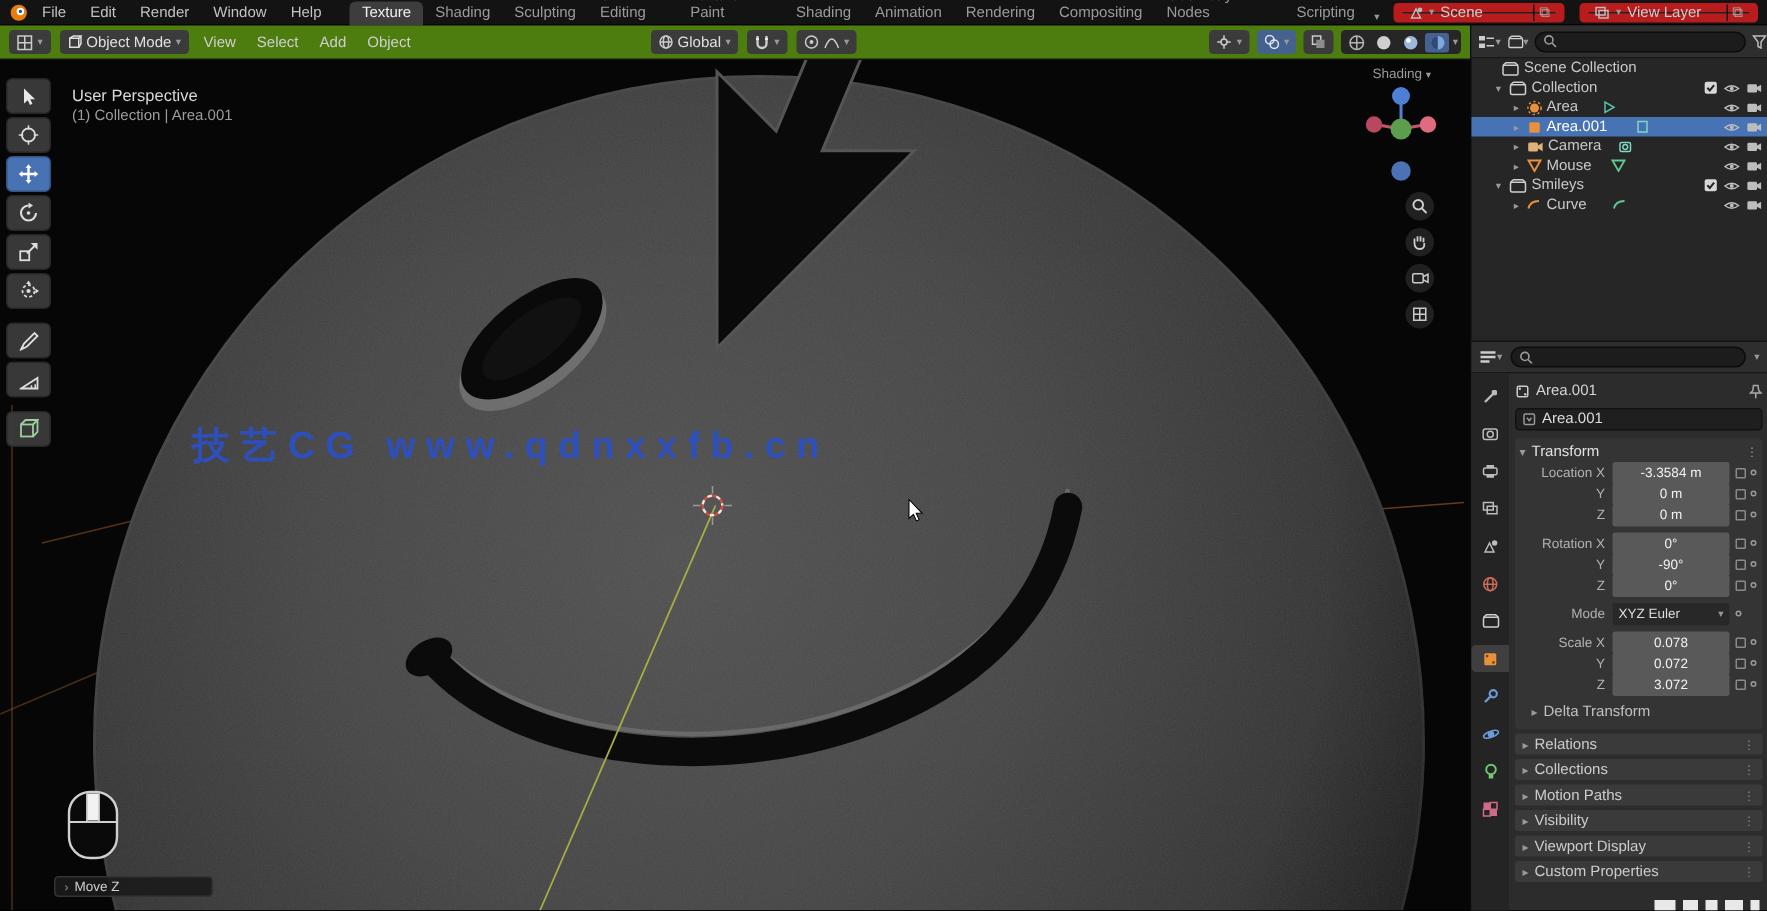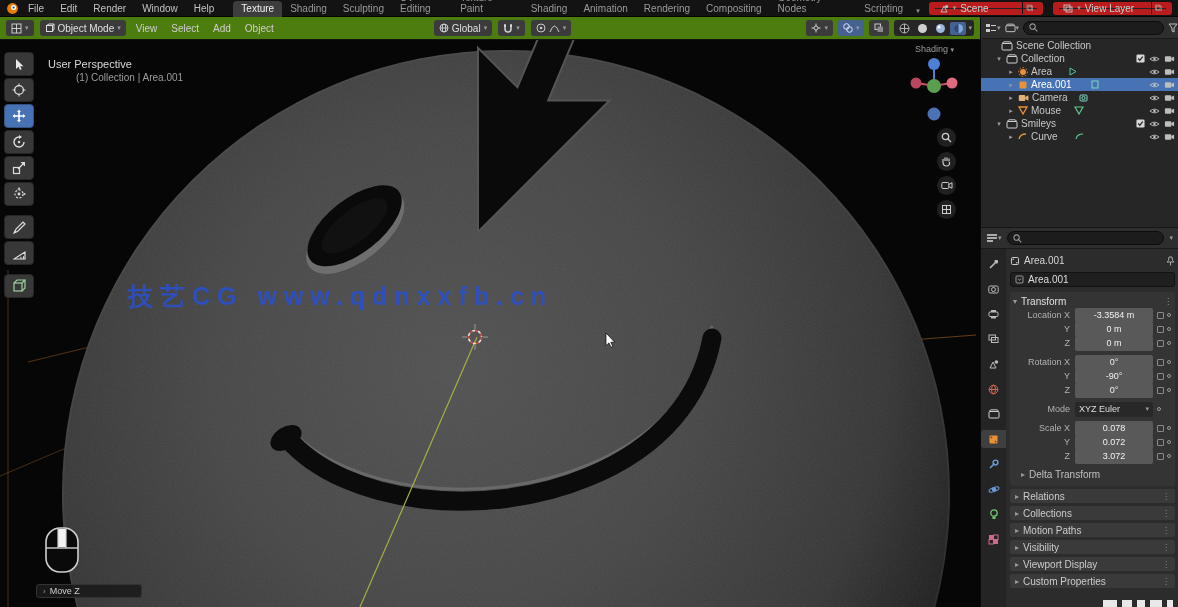--- a/index.html
+++ b/index.html
@@ -34,21 +34,21 @@
 
   
   #toolbar{position:absolute;left:4px;top:52px;width:30px;display:flex;flex-direction:column;gap:2px;z-index:5;}
   .tool{width:30px;height:24px;background:#3c3c3cEE;border:1px solid #262626;border-radius:4px;display:flex;align-items:center;justify-content:center;}
   .tool.active{background:var(--c-select);border-color:#35537f;}
   .tgap{height:5px;}
 
   
   #viewport{position:absolute;left:0;top:40px;width:980px;height:567px;background:#060606;overflow:hidden;}
   #vp-title{position:absolute;left:48px;top:18px;color:#d8d8d8;font-size:11px;}
-  #vp-sub{position:absolute;left:48px;top:32px;color:#9c9c9c;font-size:10px;margin-left:28px;}
+  #vp-sub{position:absolute;left:48px;top:32px;color:#9c9c9c;font-size:10px;}
   #vp-options{position:absolute;right:26px;top:4px;color:#9a9a9a;font-size:9px;}
   #watermark{position:absolute;left:128px;top:240px;width:740px;color:var(--c-watermark);font-size:25px;font-weight:bold;letter-spacing:7px;opacity:.9;white-space:nowrap;}
   #gizmo{position:absolute;right:22px;top:12px;}
   #navbtns{position:absolute;right:24px;top:88px;display:flex;flex-direction:column;gap:5px;}
   .navbtn{width:19px;height:19px;border-radius:50%;background:rgba(42,42,42,.75);display:flex;align-items:center;justify-content:center;}
   #screencast{position:absolute;left:44px;top:486px;}
   #sc-label{position:absolute;left:36px;top:544px;width:106px;height:14px;background:#1b1b1bE6;border:1px solid #333;border-radius:3px;color:#cfcfcf;font-size:9px;display:flex;align-items:center;padding:0 6px;gap:4px;}
 
   
   #outliner{position:absolute;left:980px;top:17px;width:198px;height:210px;background:#262626;border-left:1px solid #0a0a0a;}

